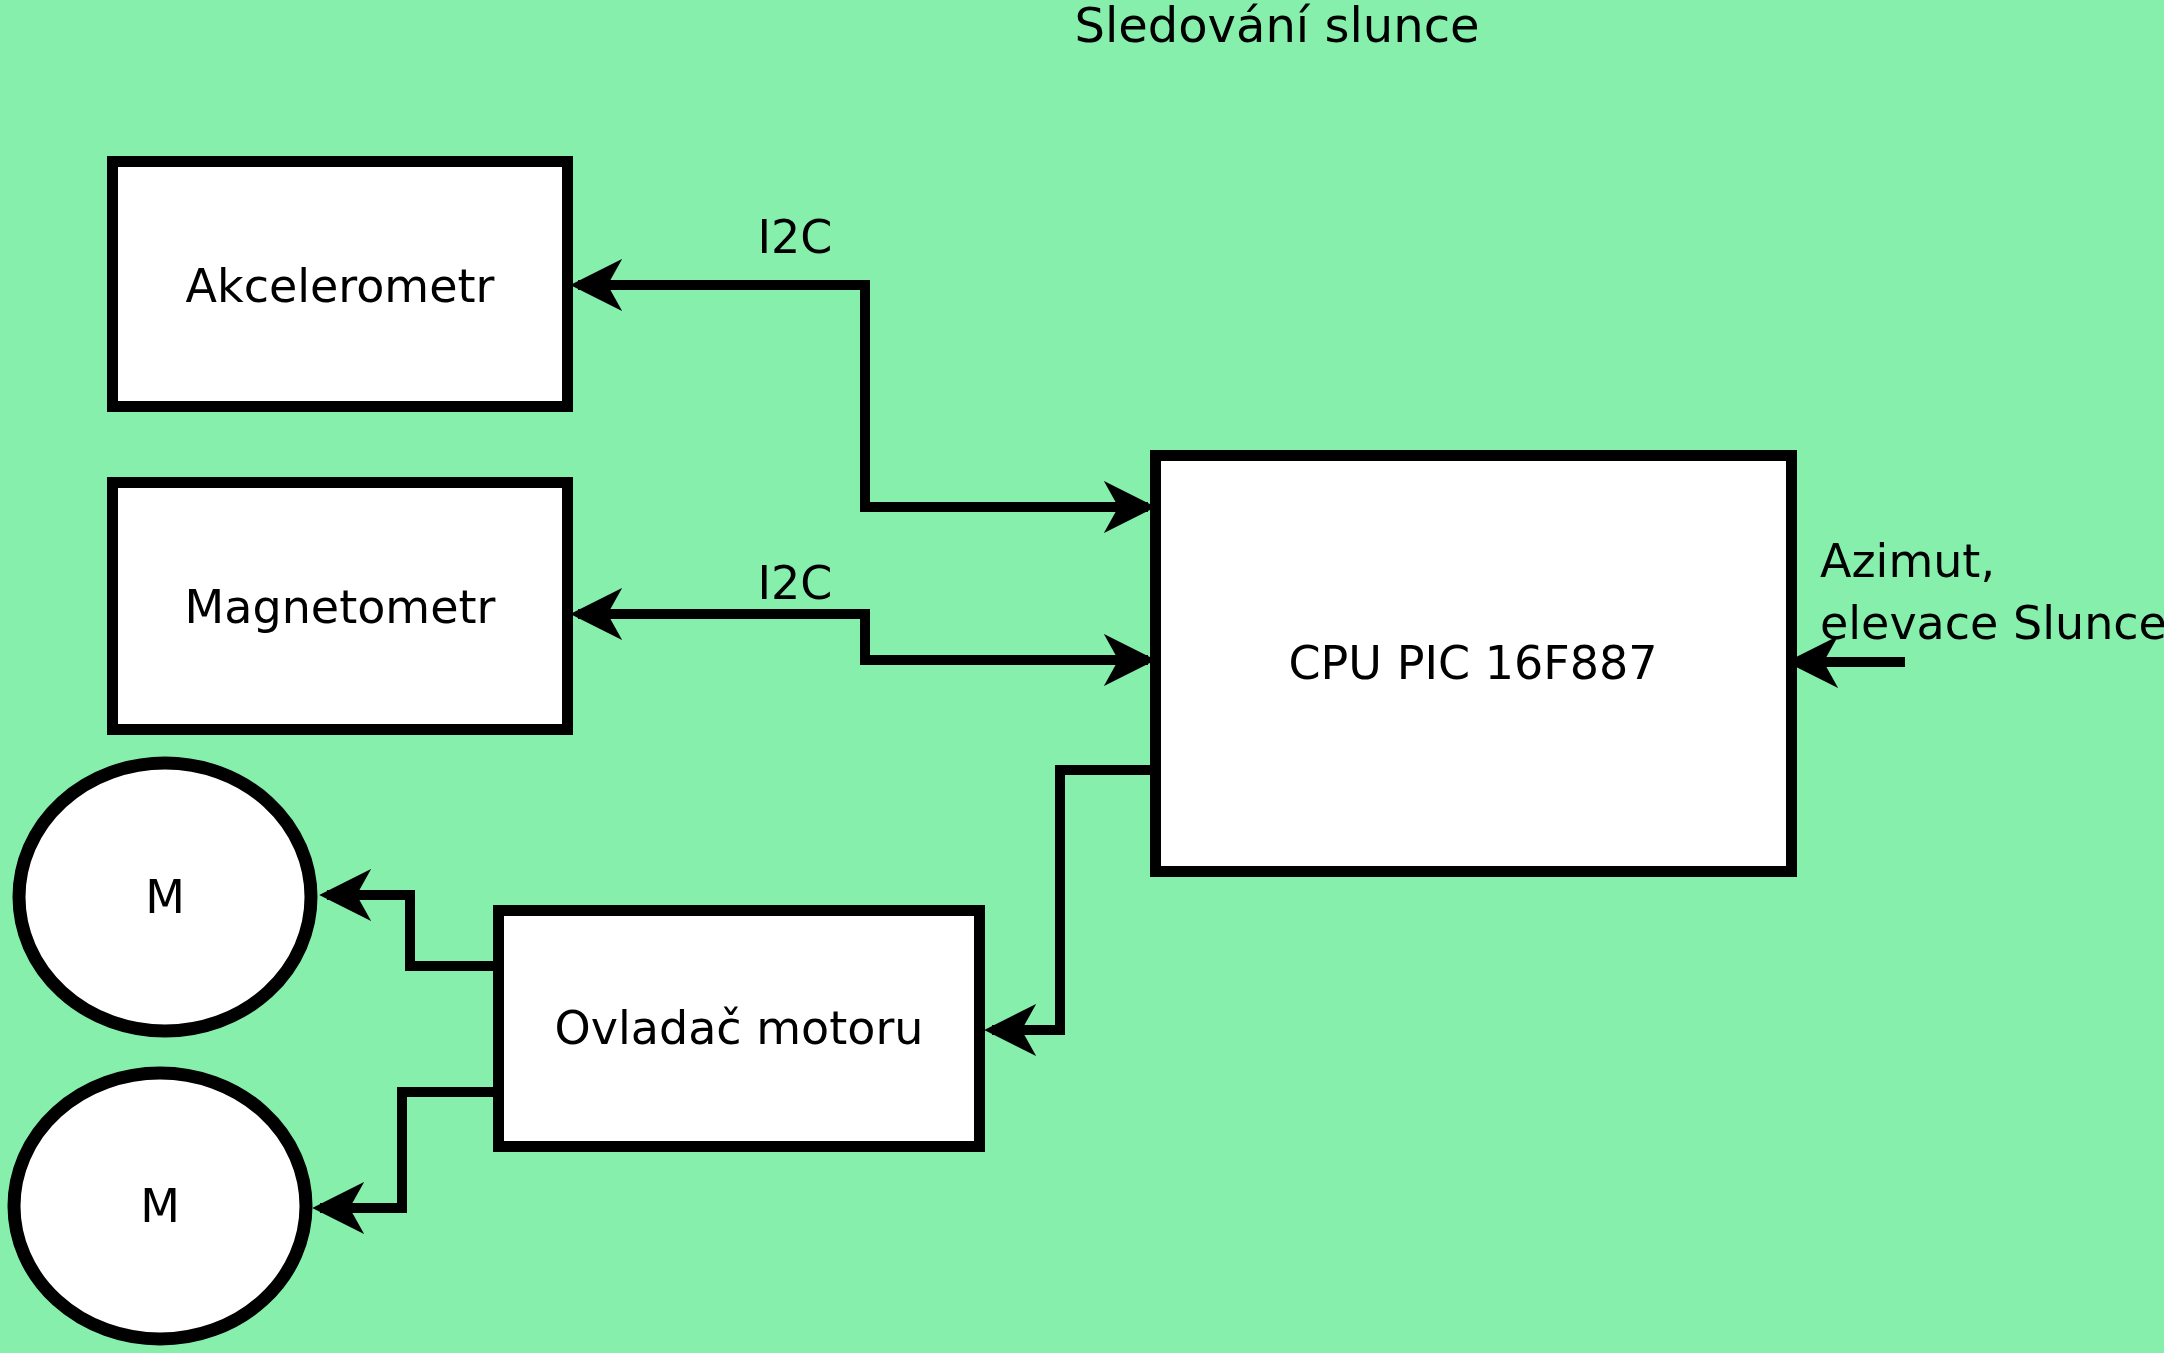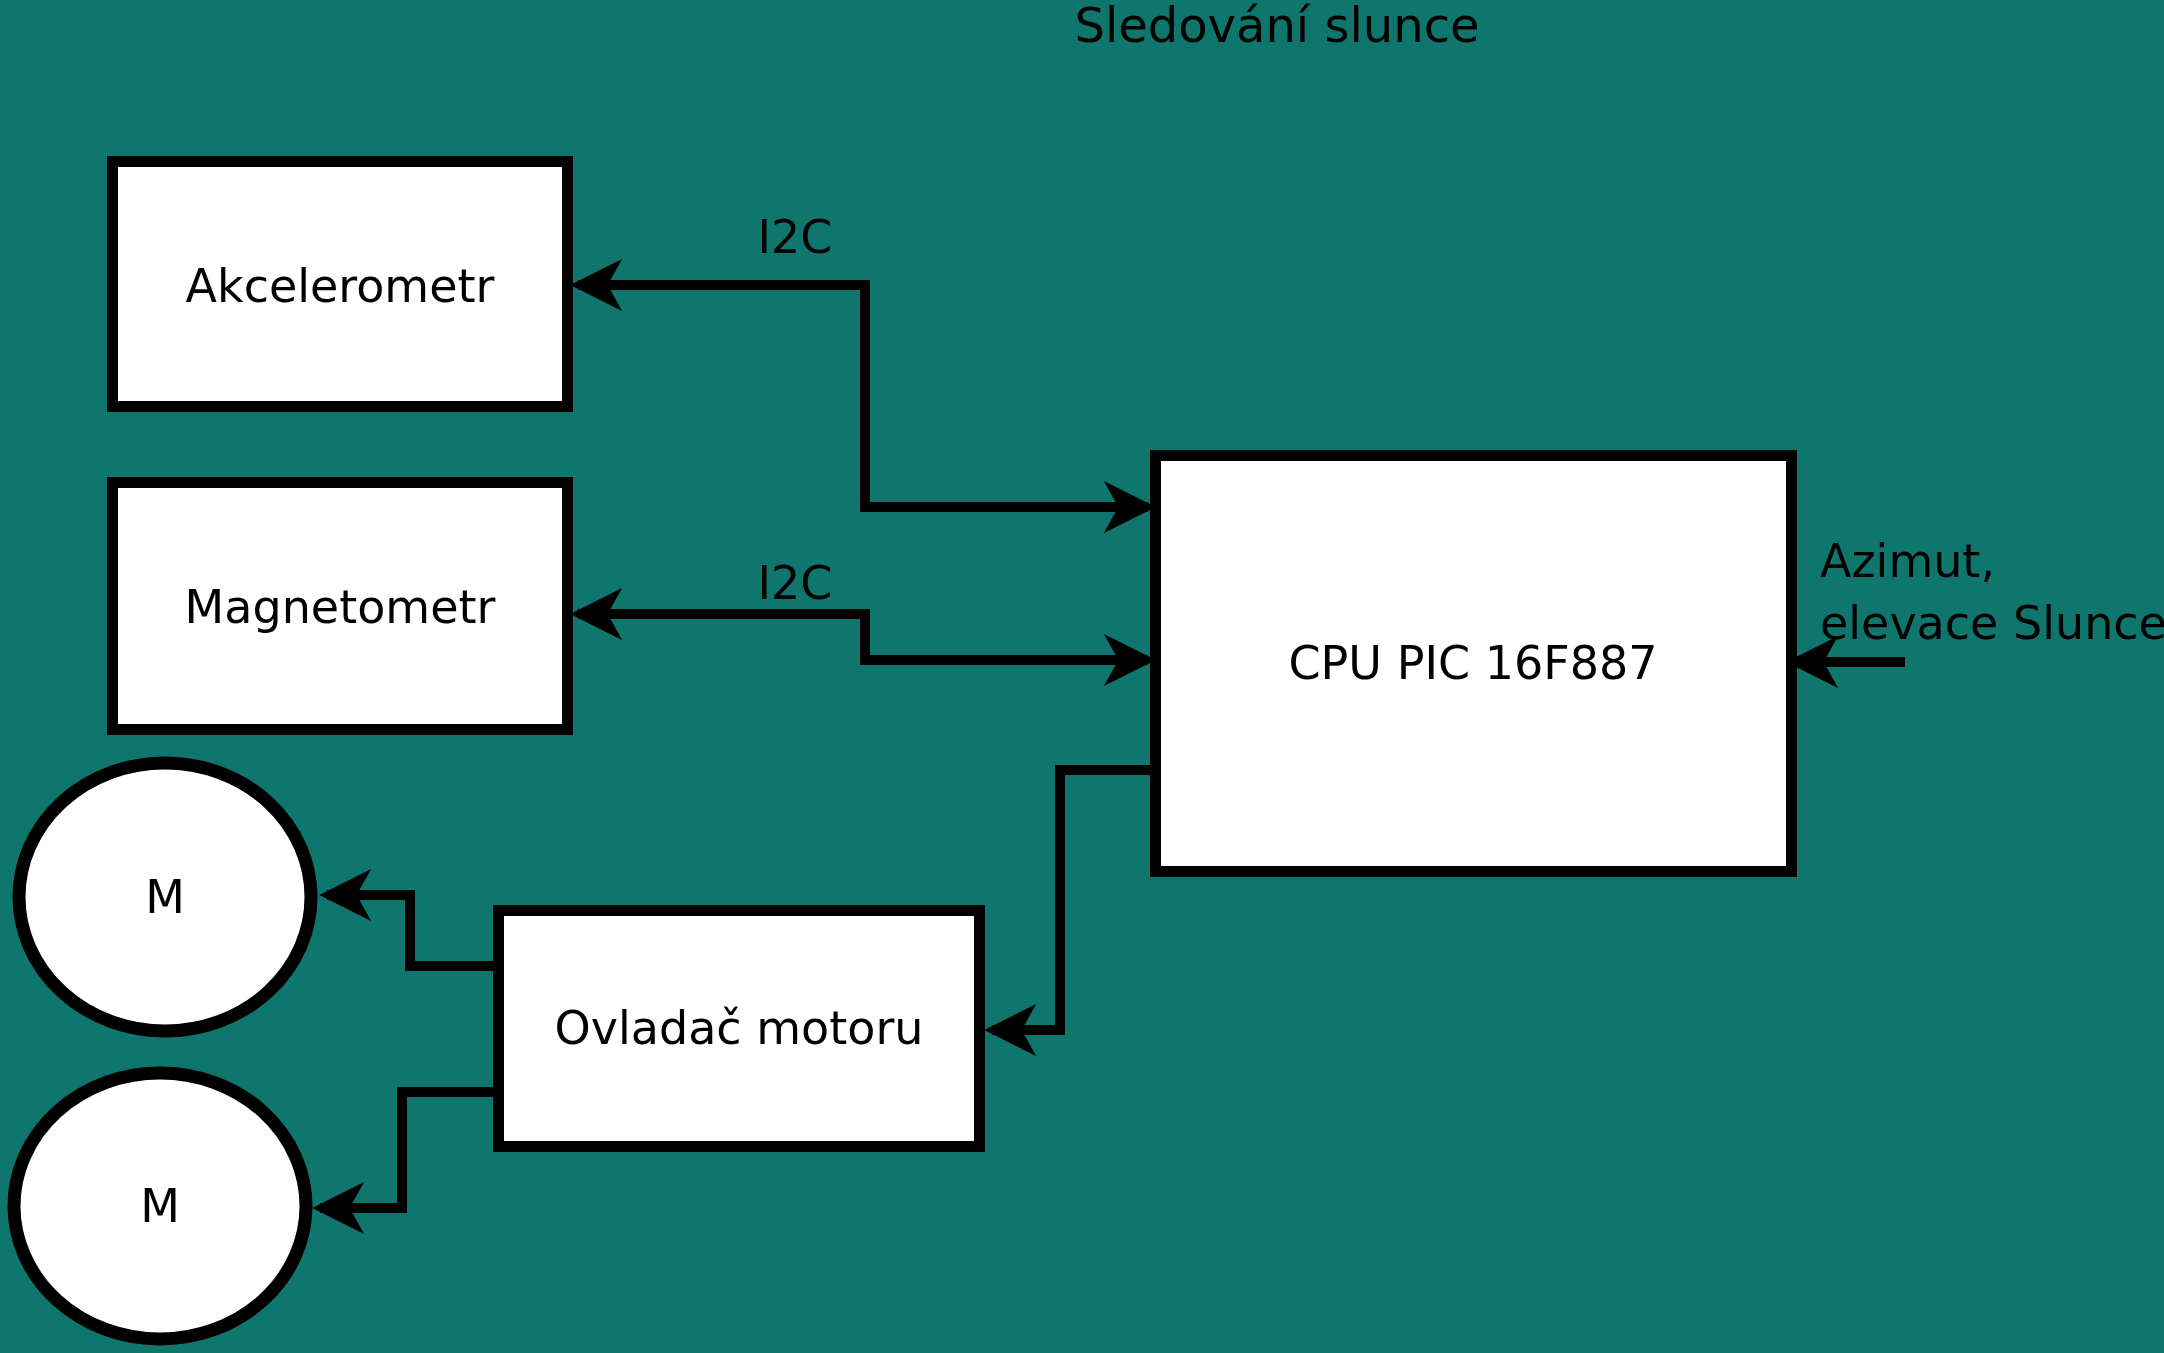--- a/index.html
+++ b/index.html
@@ -4,21 +4,21 @@
 <style>
   html, body {
     margin: 0;
     padding: 0;
     background: #ffffff;
   }
   .stage {
     position: relative;
     width: 2164px;
     height: 1353px;
-    background: #0f766e;
+    background: #86efac;
     overflow: hidden;
   }
   svg { display: block; }
   .node-box {
     fill: #ffffff;
     stroke: #000000;
     stroke-width: 11;
   }
   .motor-circle {
     fill: #ffffff;

